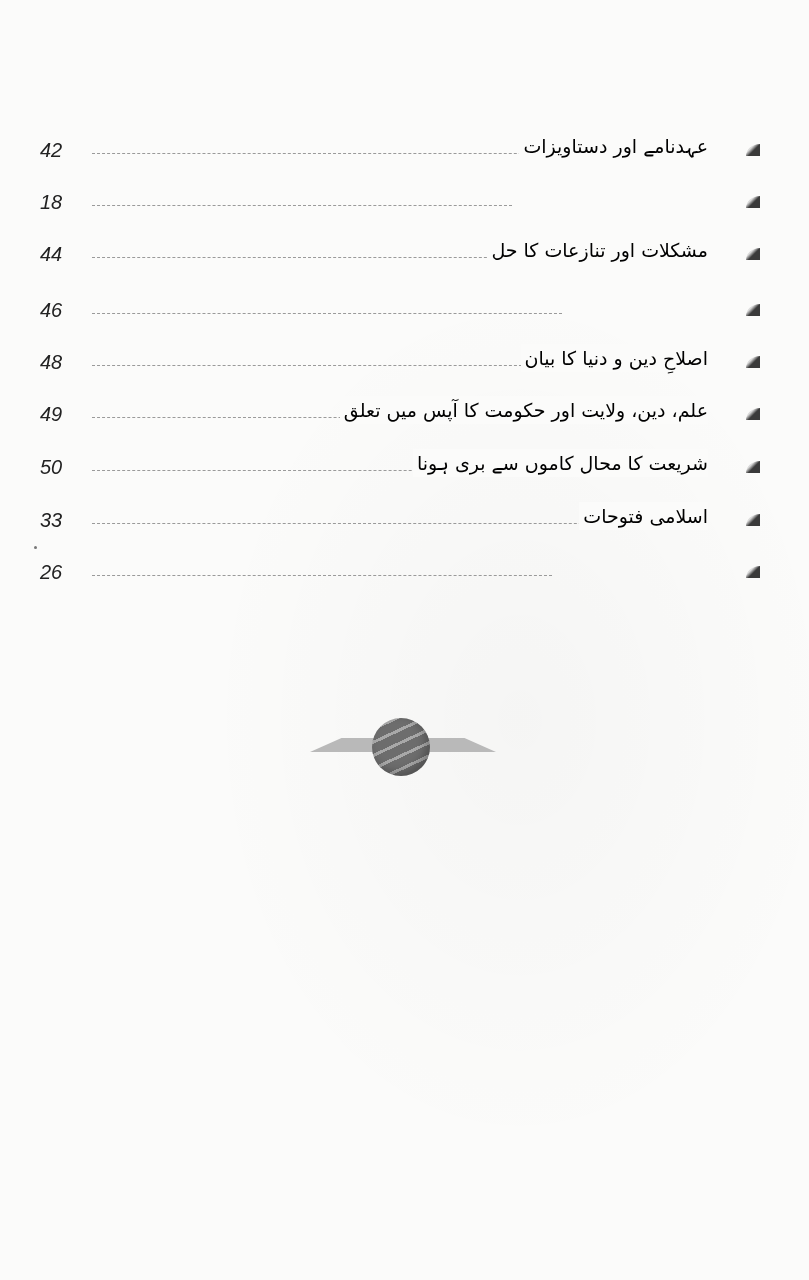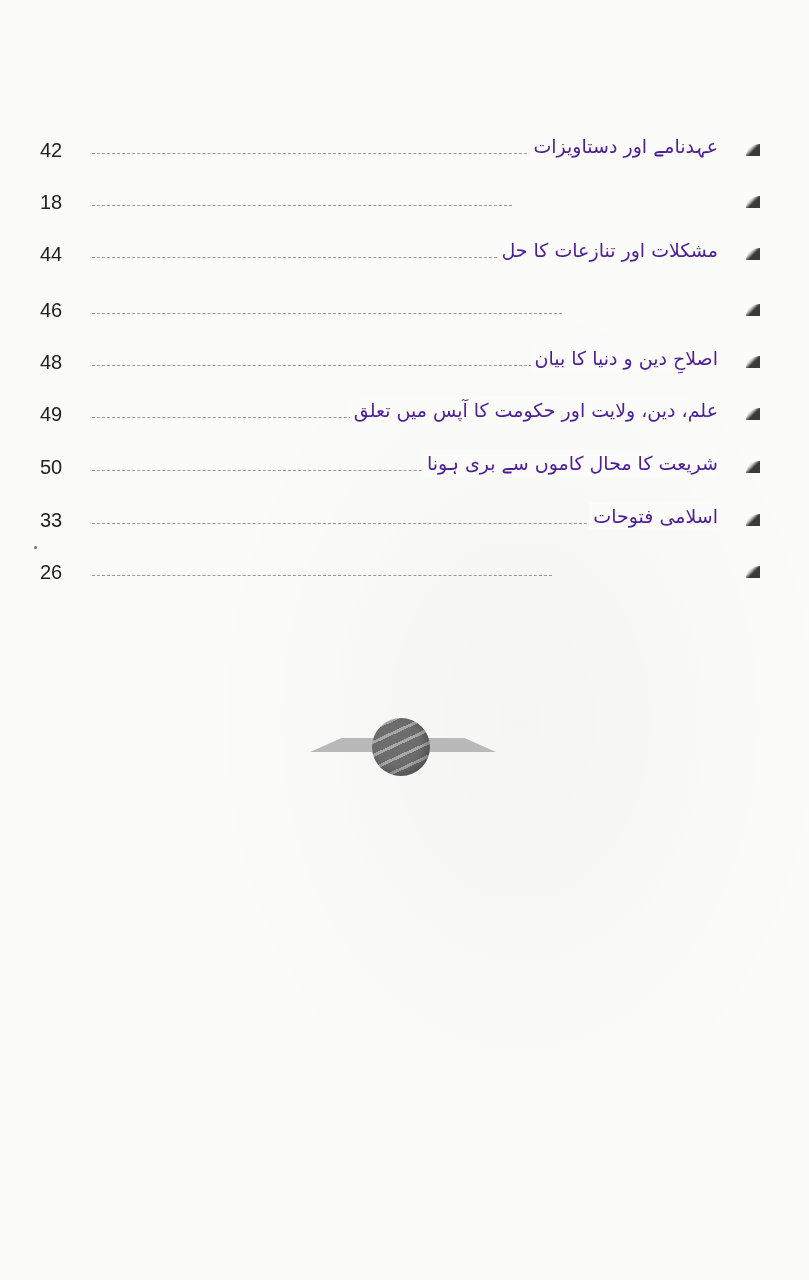--- a/index.html
+++ b/index.html
@@ -16,31 +16,31 @@
       radial-gradient(ellipse at 520px 720px, rgba(0,0,0,0.025), transparent 320px),
       #fbfbfa;
   }
   .toc { position: absolute; left: 0; top: 0; width: 809px; }
   .toc-row {
     position: absolute; left: 40px; width: 720px; height: 40px;
   }
   .page-num {
     position: absolute; left: 0; bottom: 0;
     font-family: "Liberation Sans", sans-serif;
-    font-size: 20px; color: #222; line-height: 20px;
+    font-size: 20px; color: #222; line-height: 20px; font-style: italic;
   }
   .leader {
     position: absolute; left: 52px; bottom: 6px; height: 0;
     border-bottom: 1px dashed #9a9a9a;
   }
   .title {
-    position: absolute; right: 42px; bottom: 0;
+    position: absolute; right: 52px; bottom: 0;
     direction: rtl; unicode-bidi: isolate;
     font-family: "DejaVu Sans", sans-serif;
-    font-size: 19px; line-height: 28px; color: #4c1d95;
+    font-size: 19px; line-height: 28px; color: #000000;
     background: #fbfbfa; padding-left: 4px; white-space: nowrap;
   }
   .bullet {
     position: absolute; right: 0; bottom: 4px;
     width: 14px; height: 12px;
     border-top-left-radius: 14px 12px;
     background: linear-gradient(135deg, #d8d8d8 0%, #d8d8d8 35%, #3a3a3a 55%, #3a3a3a 100%);
   }
   .ornament { position: absolute; left: 310px; top: 718px; width: 186px; height: 48px; }
   .ornament .wing {

